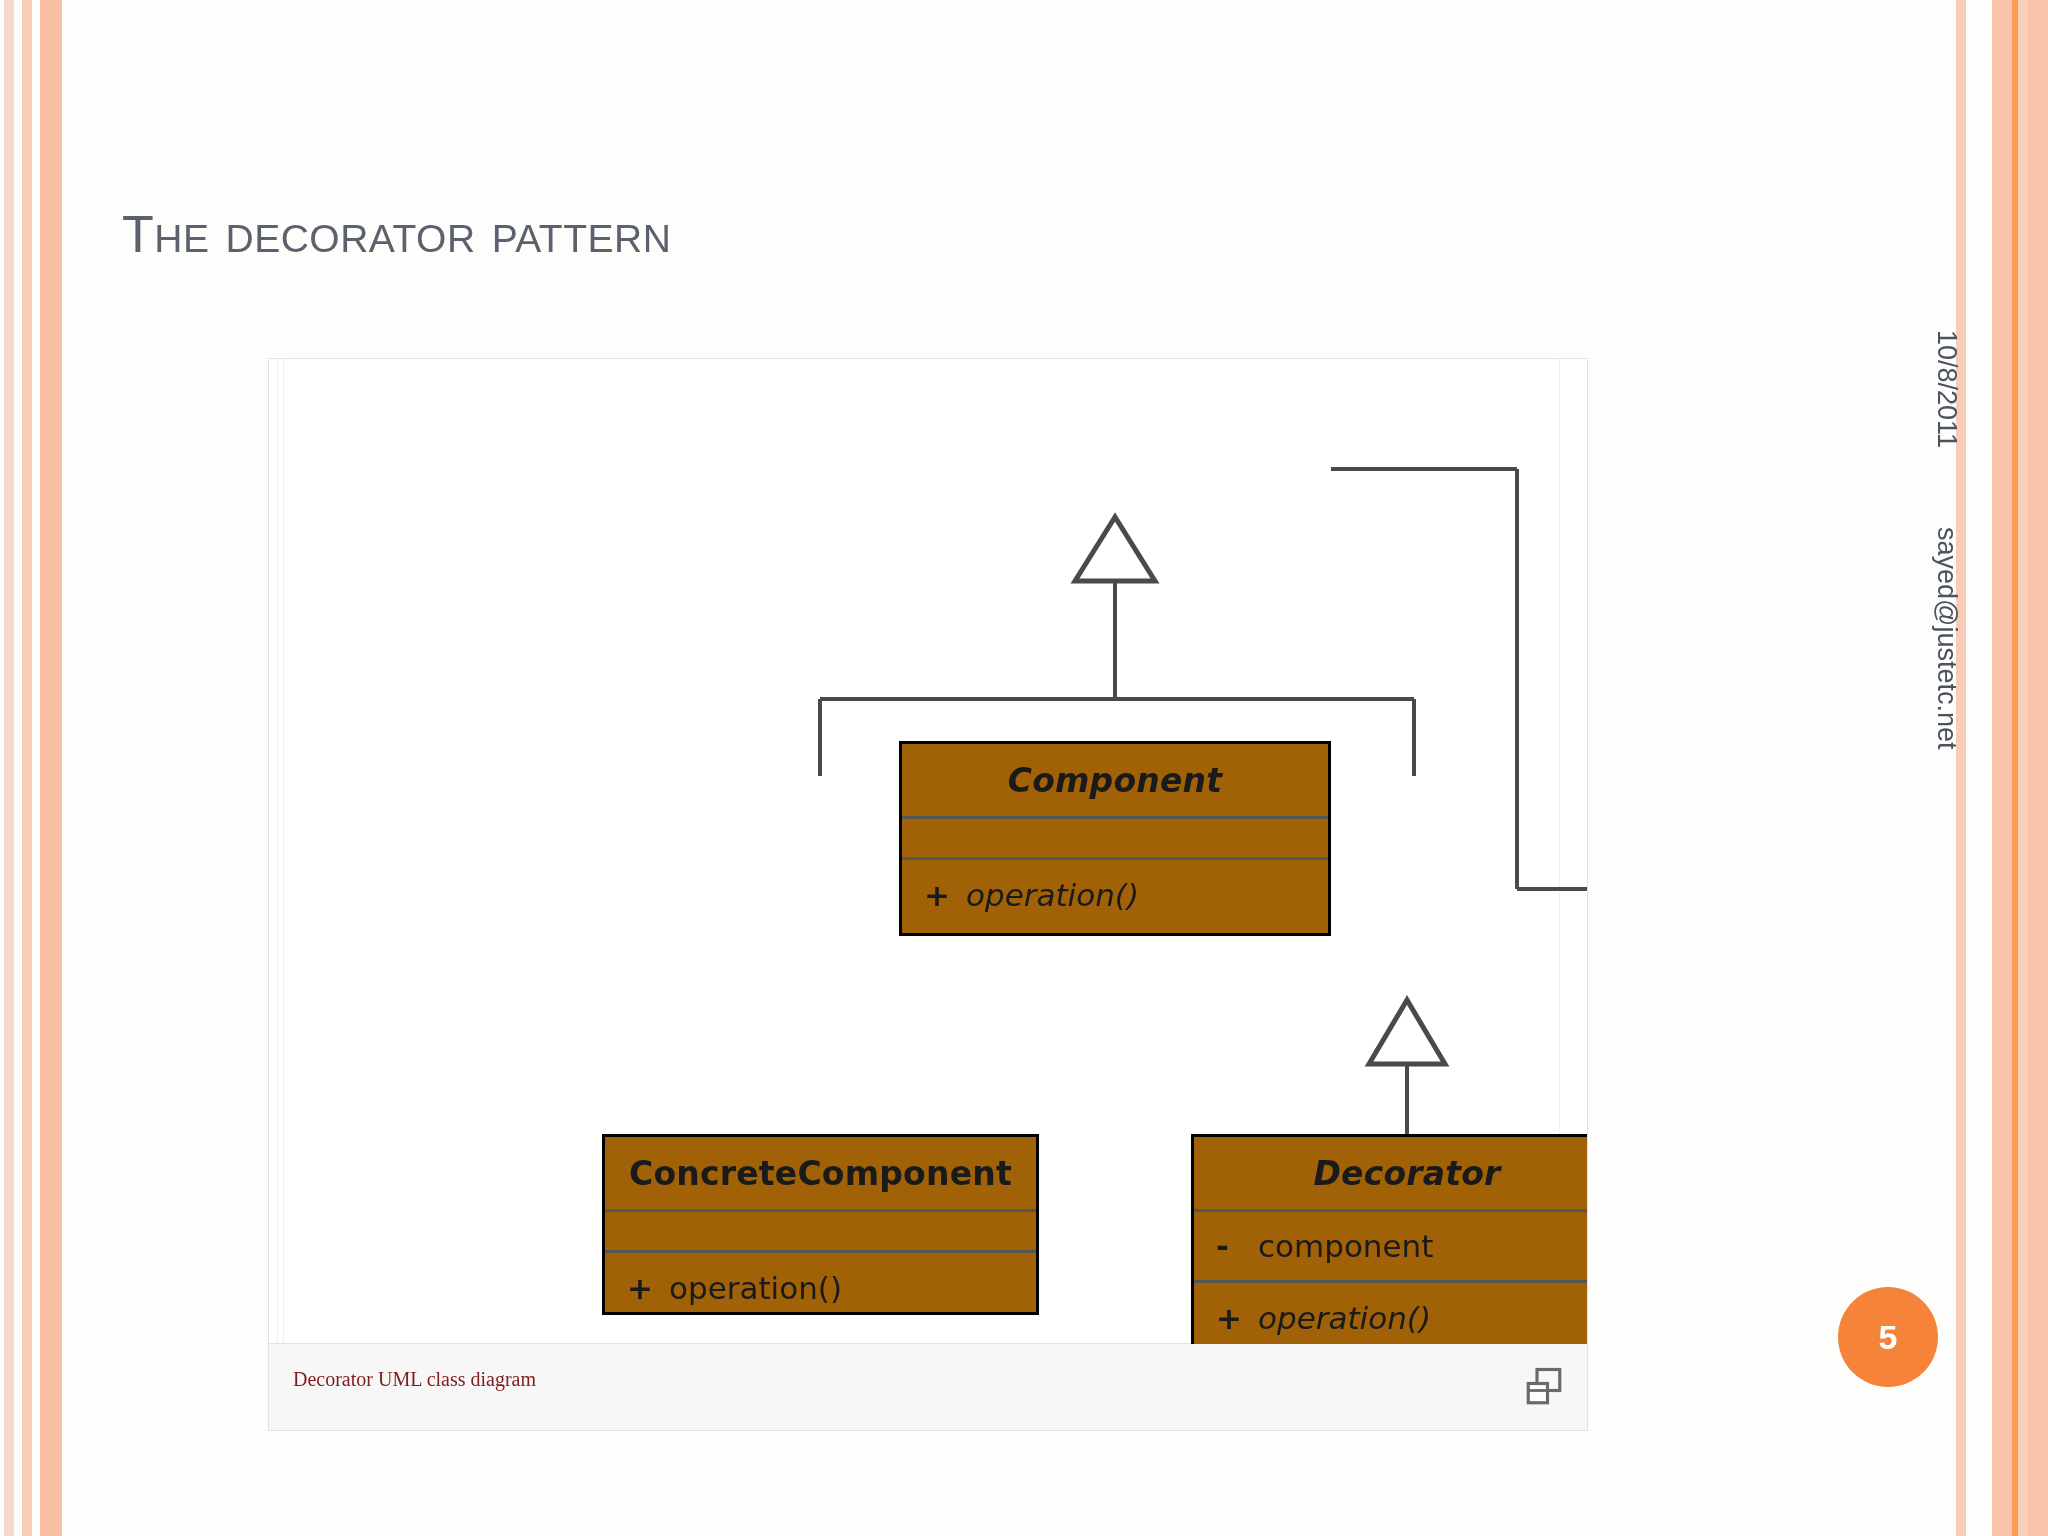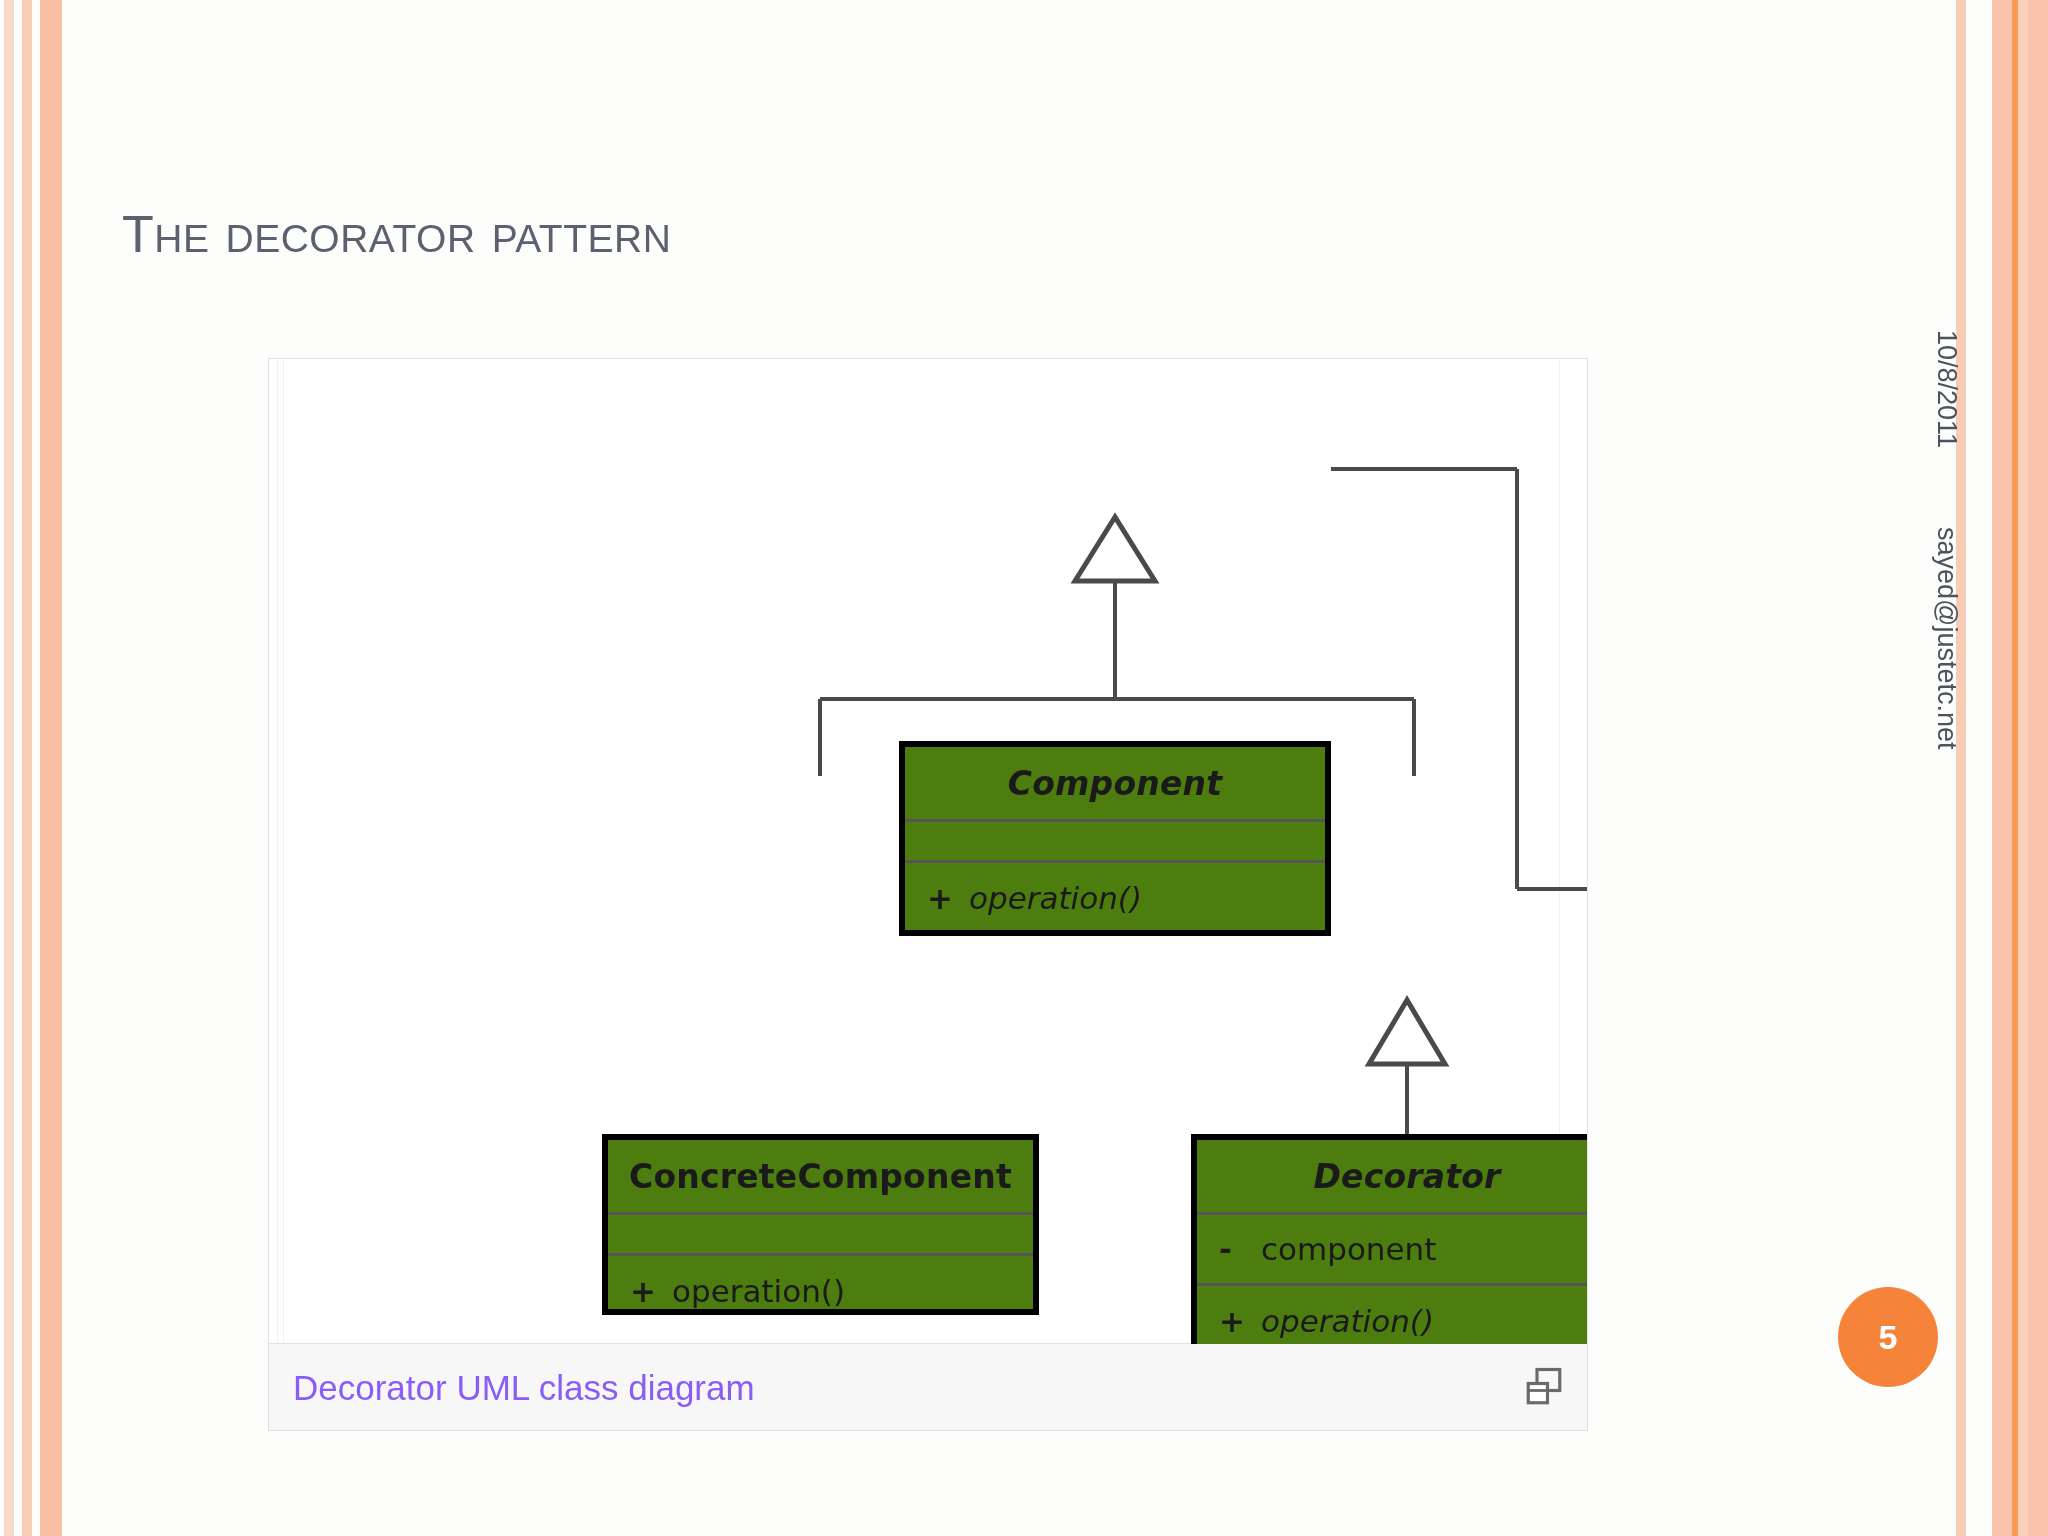--- a/index.html
+++ b/index.html
@@ -110,38 +110,38 @@
     width: 100%;
     height: 87px;
     background: #f7f7f7;
     border-top: 1px solid #e2e2e2;
     box-sizing: border-box;
   }
   #caption-text {
     position: absolute;
     left: 24px;
     top: 24px;
-    font-size: 35px;
-    color: #8b5cf6;
-    font-family: Liberation Sans, sans-serif;
+    font-size: 20px;
+    color: #7f1d1d;
+    font-family: Liberation Serif, serif;
     white-space: nowrap;
   }
   #caption-icon {
     position: absolute;
     right: 22px;
     top: 22px;
     width: 42px;
     height: 42px;
   }
 
   
   .uml-box {
     position: absolute;
-    background: #4d7c0f;
-    border: 6px solid #000000;
+    background: #a16207;
+    border: 3px solid #000000;
     box-sizing: border-box;
     z-index: 4;
   }
   .uml-name {
     text-align: center;
     color: #1a1a1a;
     font-family: "DejaVu Sans", sans-serif;
     font-weight: bold;
     font-size: 33px;
     letter-spacing: 0.2px;

